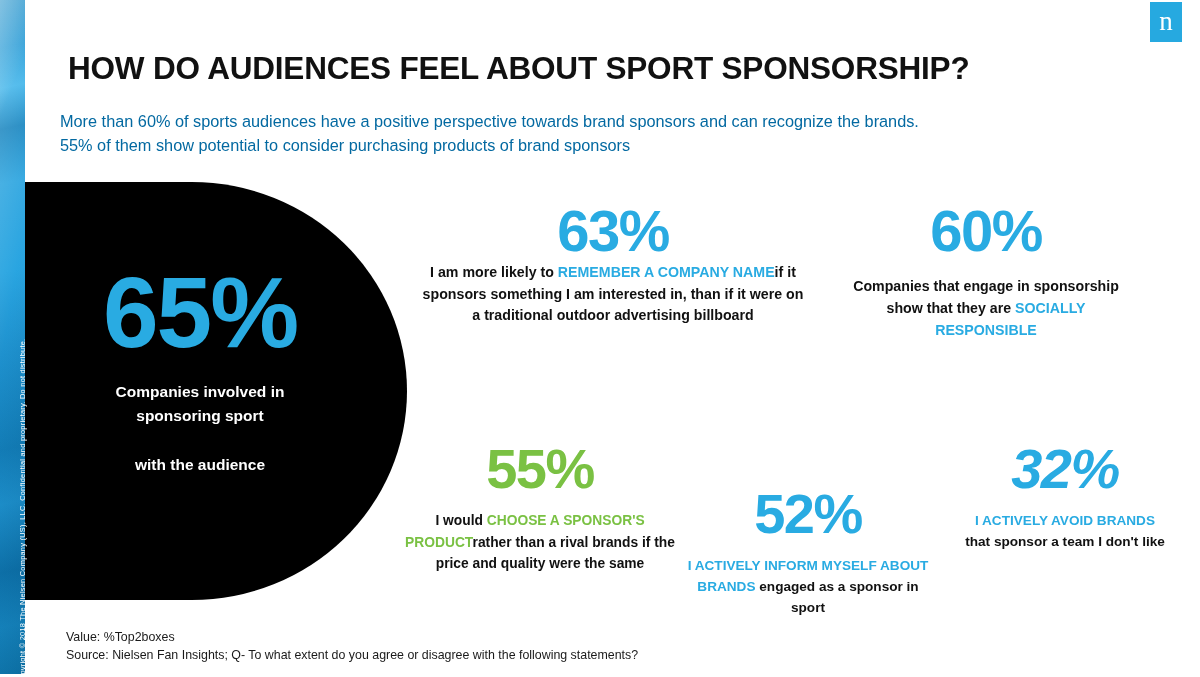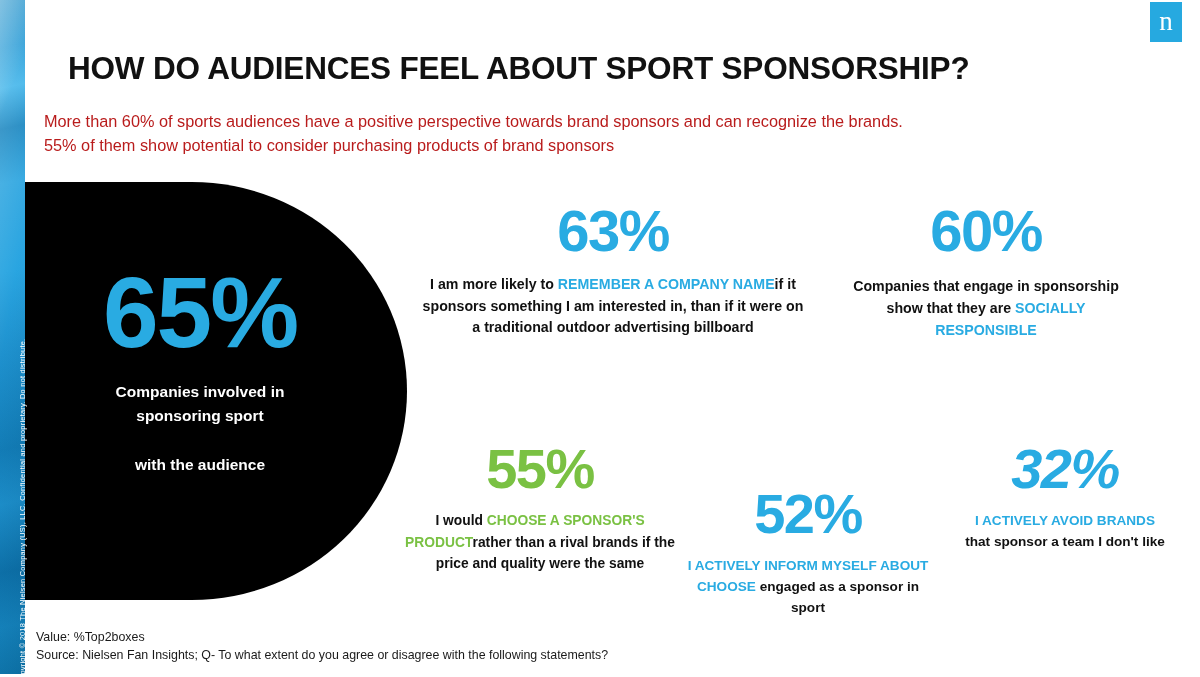--- a/index.html
+++ b/index.html
@@ -109,26 +109,26 @@
     width: 1100px;
     font-size: 31.5px;
     font-weight: bold;
     letter-spacing: -0.2px;
     color: #111111;
     font-family: "Liberation Sans", sans-serif;
     white-space: nowrap;
   }
   #subhead {
     position: absolute;
-    left: 44px;
+    left: 60px;
     top: 110px;
     width: 1090px;
     font-size: 16.3px;
     line-height: 1.45;
-    color: #b91c1c;
+    color: #0369a1;
   }
   #subhead .l2 { display: block; }
 
   
   #blob {
     position: absolute;
     left: 25px;
     top: 182px;
     width: 382px;
     height: 418px;
@@ -181,21 +181,21 @@
   .stat .body {
     font-weight: bold;
     color: #111111;
   }
   .stat .hl-blue { color: #29ABE2; }
   .stat .hl-green { color: #7AC143; }
 
   
   #stat-63 { left: 418px; top: 203px; width: 390px; }
   #stat-63 .num { font-size: 58px; color: #29ABE2; }
-  #stat-63 .body { margin-top: 16px; font-size: 14.2px; line-height: 1.52; }
+  #stat-63 .body { margin-top: 4px; font-size: 14.2px; line-height: 1.52; }
 
   
   #stat-60 { left: 836px; top: 203px; width: 300px; }
   #stat-60 .num { font-size: 58px; color: #29ABE2; }
   #stat-60 .body { margin-top: 17px; font-size: 14.2px; line-height: 1.56; }
 
   
   #stat-55 { left: 405px; top: 442px; width: 270px; }
   #stat-55 .num { font-size: 56px; color: #7AC143; }
   #stat-55 .body { margin-top: 15px; font-size: 13.8px; line-height: 1.55; }
@@ -213,21 +213,21 @@
   
   #footer {
     position: absolute;
     left: 36px;
     bottom: 12px;
     z-index: 7;
     font-size: 12.4px;
     line-height: 1.45;
     color: #1a1a1a;
   }
-  #footer div { white-space: nowrap; }
+  #footer div { white-space: nowrap; margin-left: 30px; }
 
   
   #bottom-edge {
     position: absolute;
     left: 0; bottom: 0;
     width: 1200px; height: 3px;
     background: #ffffff;
     z-index: 9;
   }
 </style>
@@ -282,21 +282,21 @@
   <div class="stat" id="stat-55">
     <div class="num">55%</div>
     <div class="body">
       <span>I would </span><span class="hl-green">CHOOSE A SPONSOR'S PRODUCT</span><span>rather than a rival brands if the price and quality were the same</span>
     </div>
   </div>
 
   <div class="stat" id="stat-52">
     <div class="num">52%</div>
     <div class="body">
-      <span></span><span class="hl-blue">I ACTIVELY INFORM MYSELF ABOUT CHOOSE</span>
+      <span></span><span class="hl-blue">I ACTIVELY INFORM MYSELF ABOUT BRANDS</span>
       <span style="font-weight:bold;color:#111;">engaged as a sponsor in sport</span>
     </div>
   </div>
 
   <div class="stat" id="stat-32">
     <div class="num">32%</div>
     <div class="body">
       <span></span><span class="hl-blue">I ACTIVELY AVOID BRANDS</span><br>
       <span style="font-weight:bold;color:#111;">that sponsor a team I don't like</span>
     </div>

